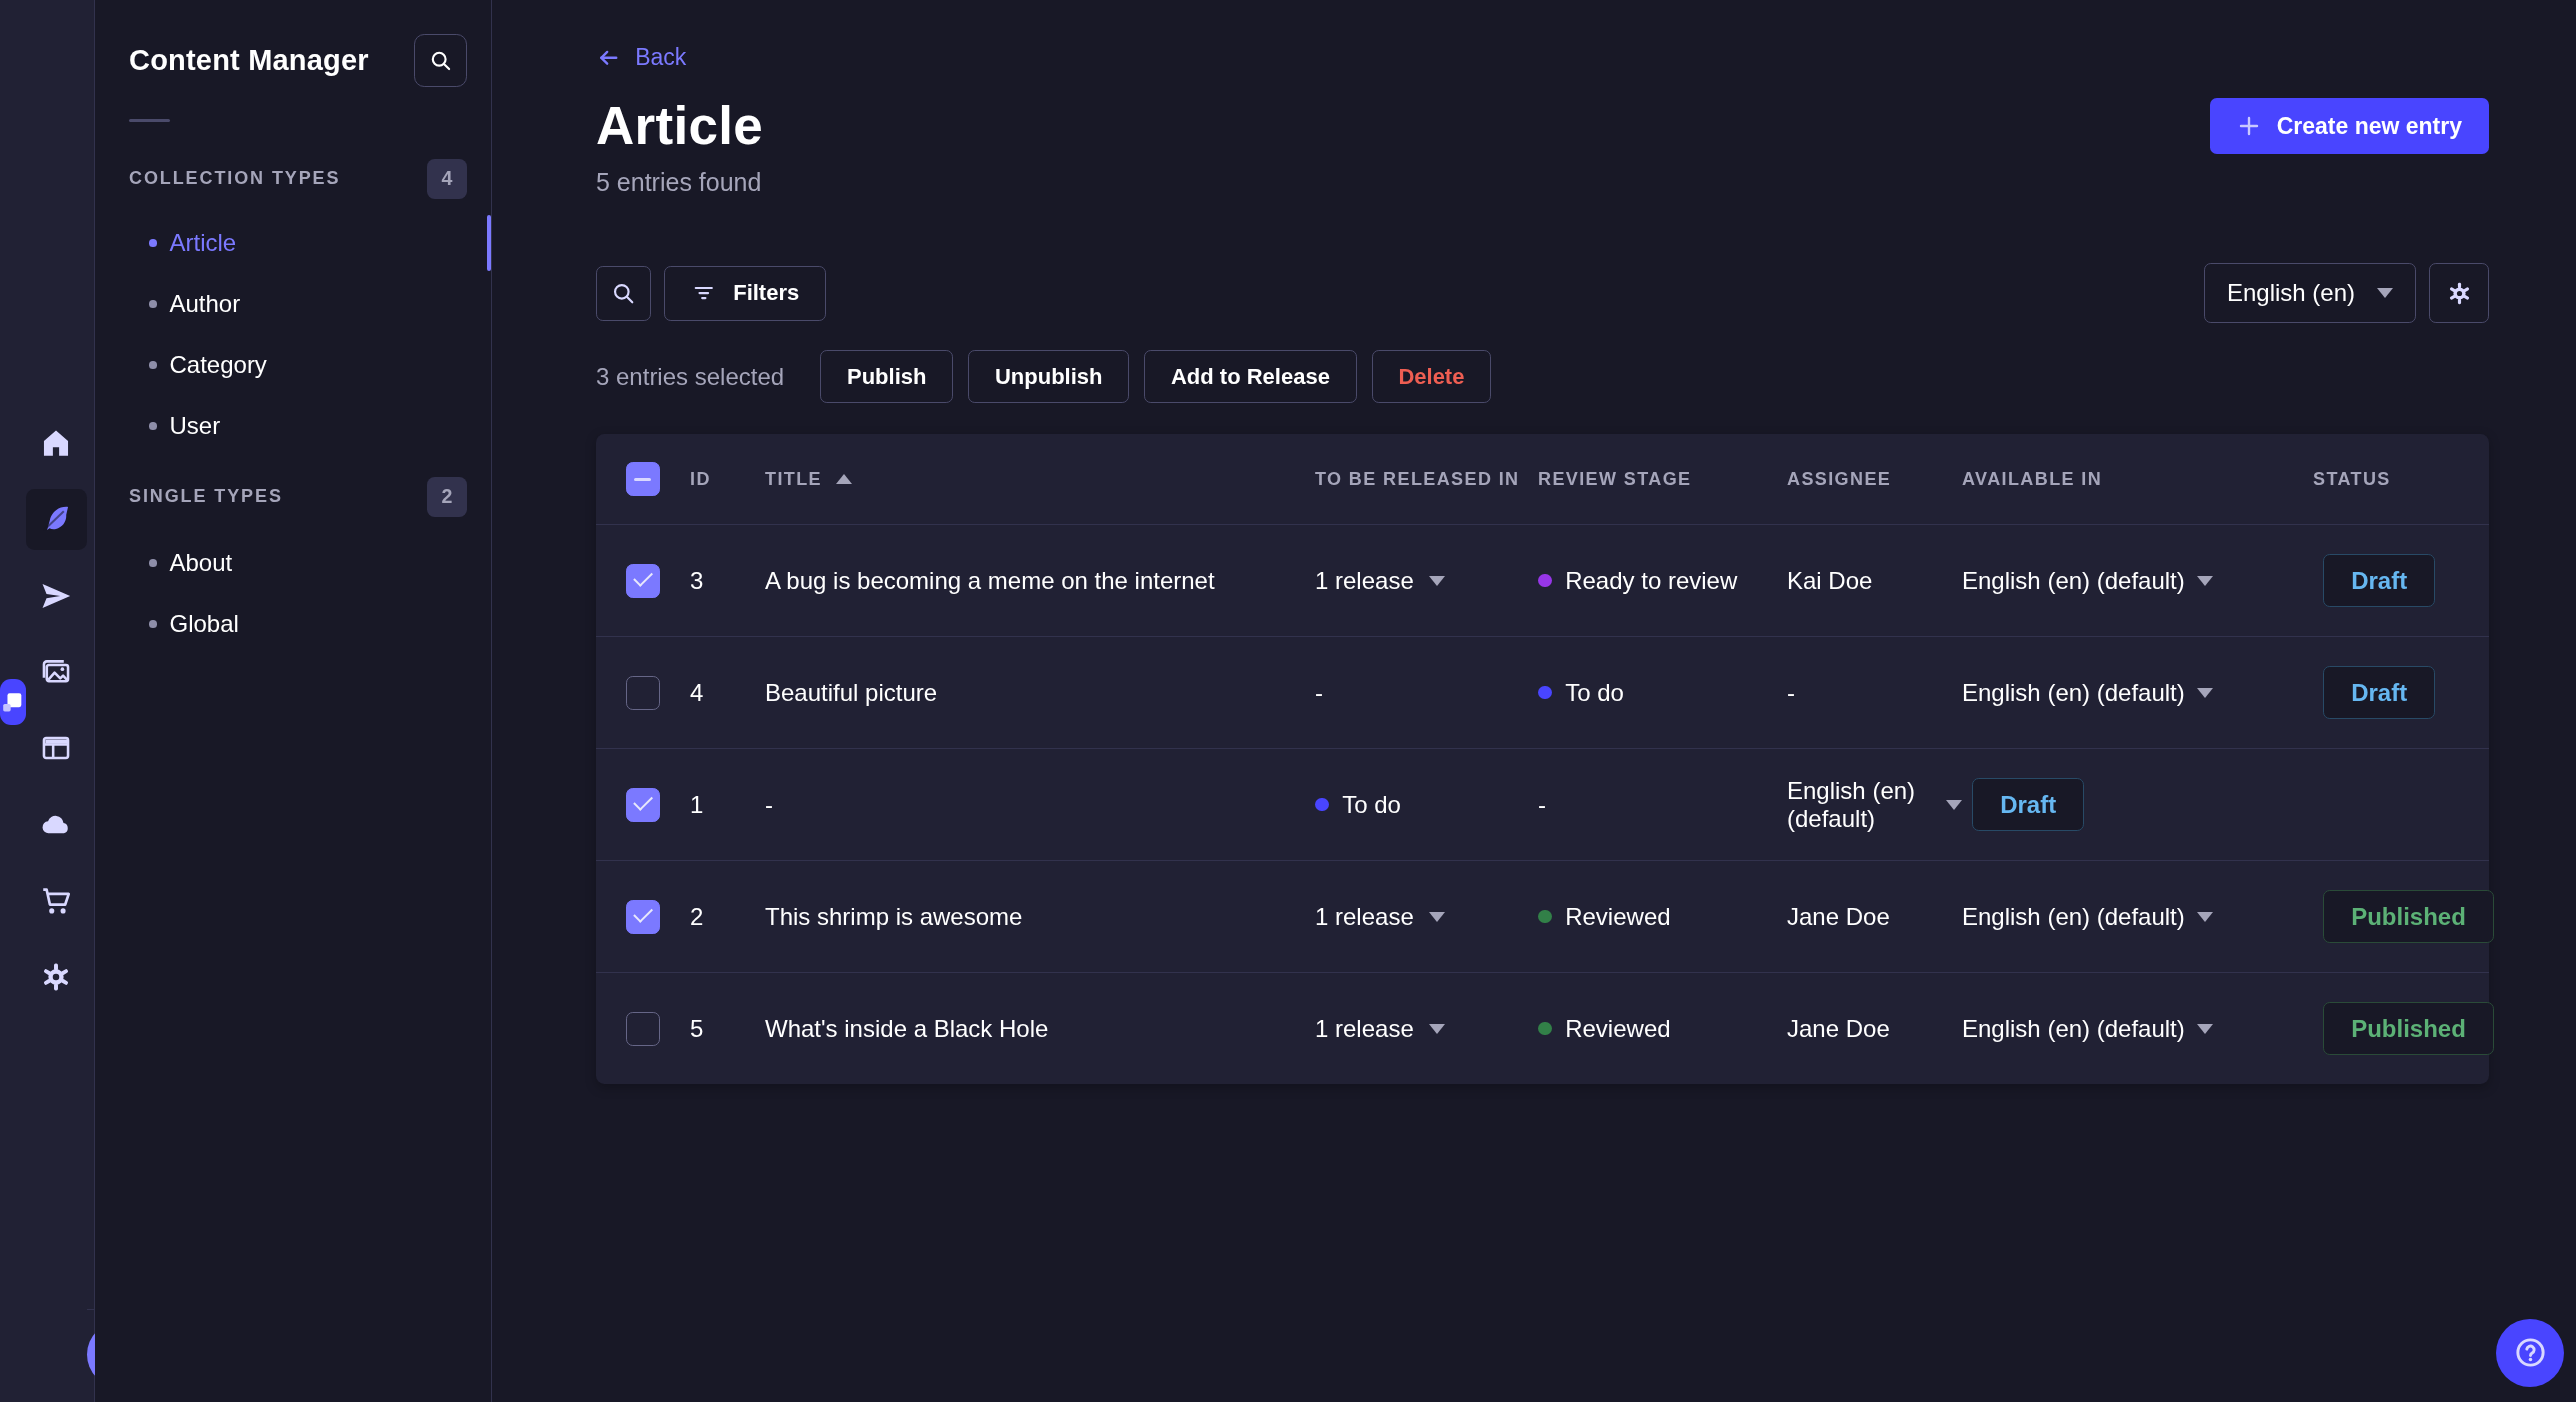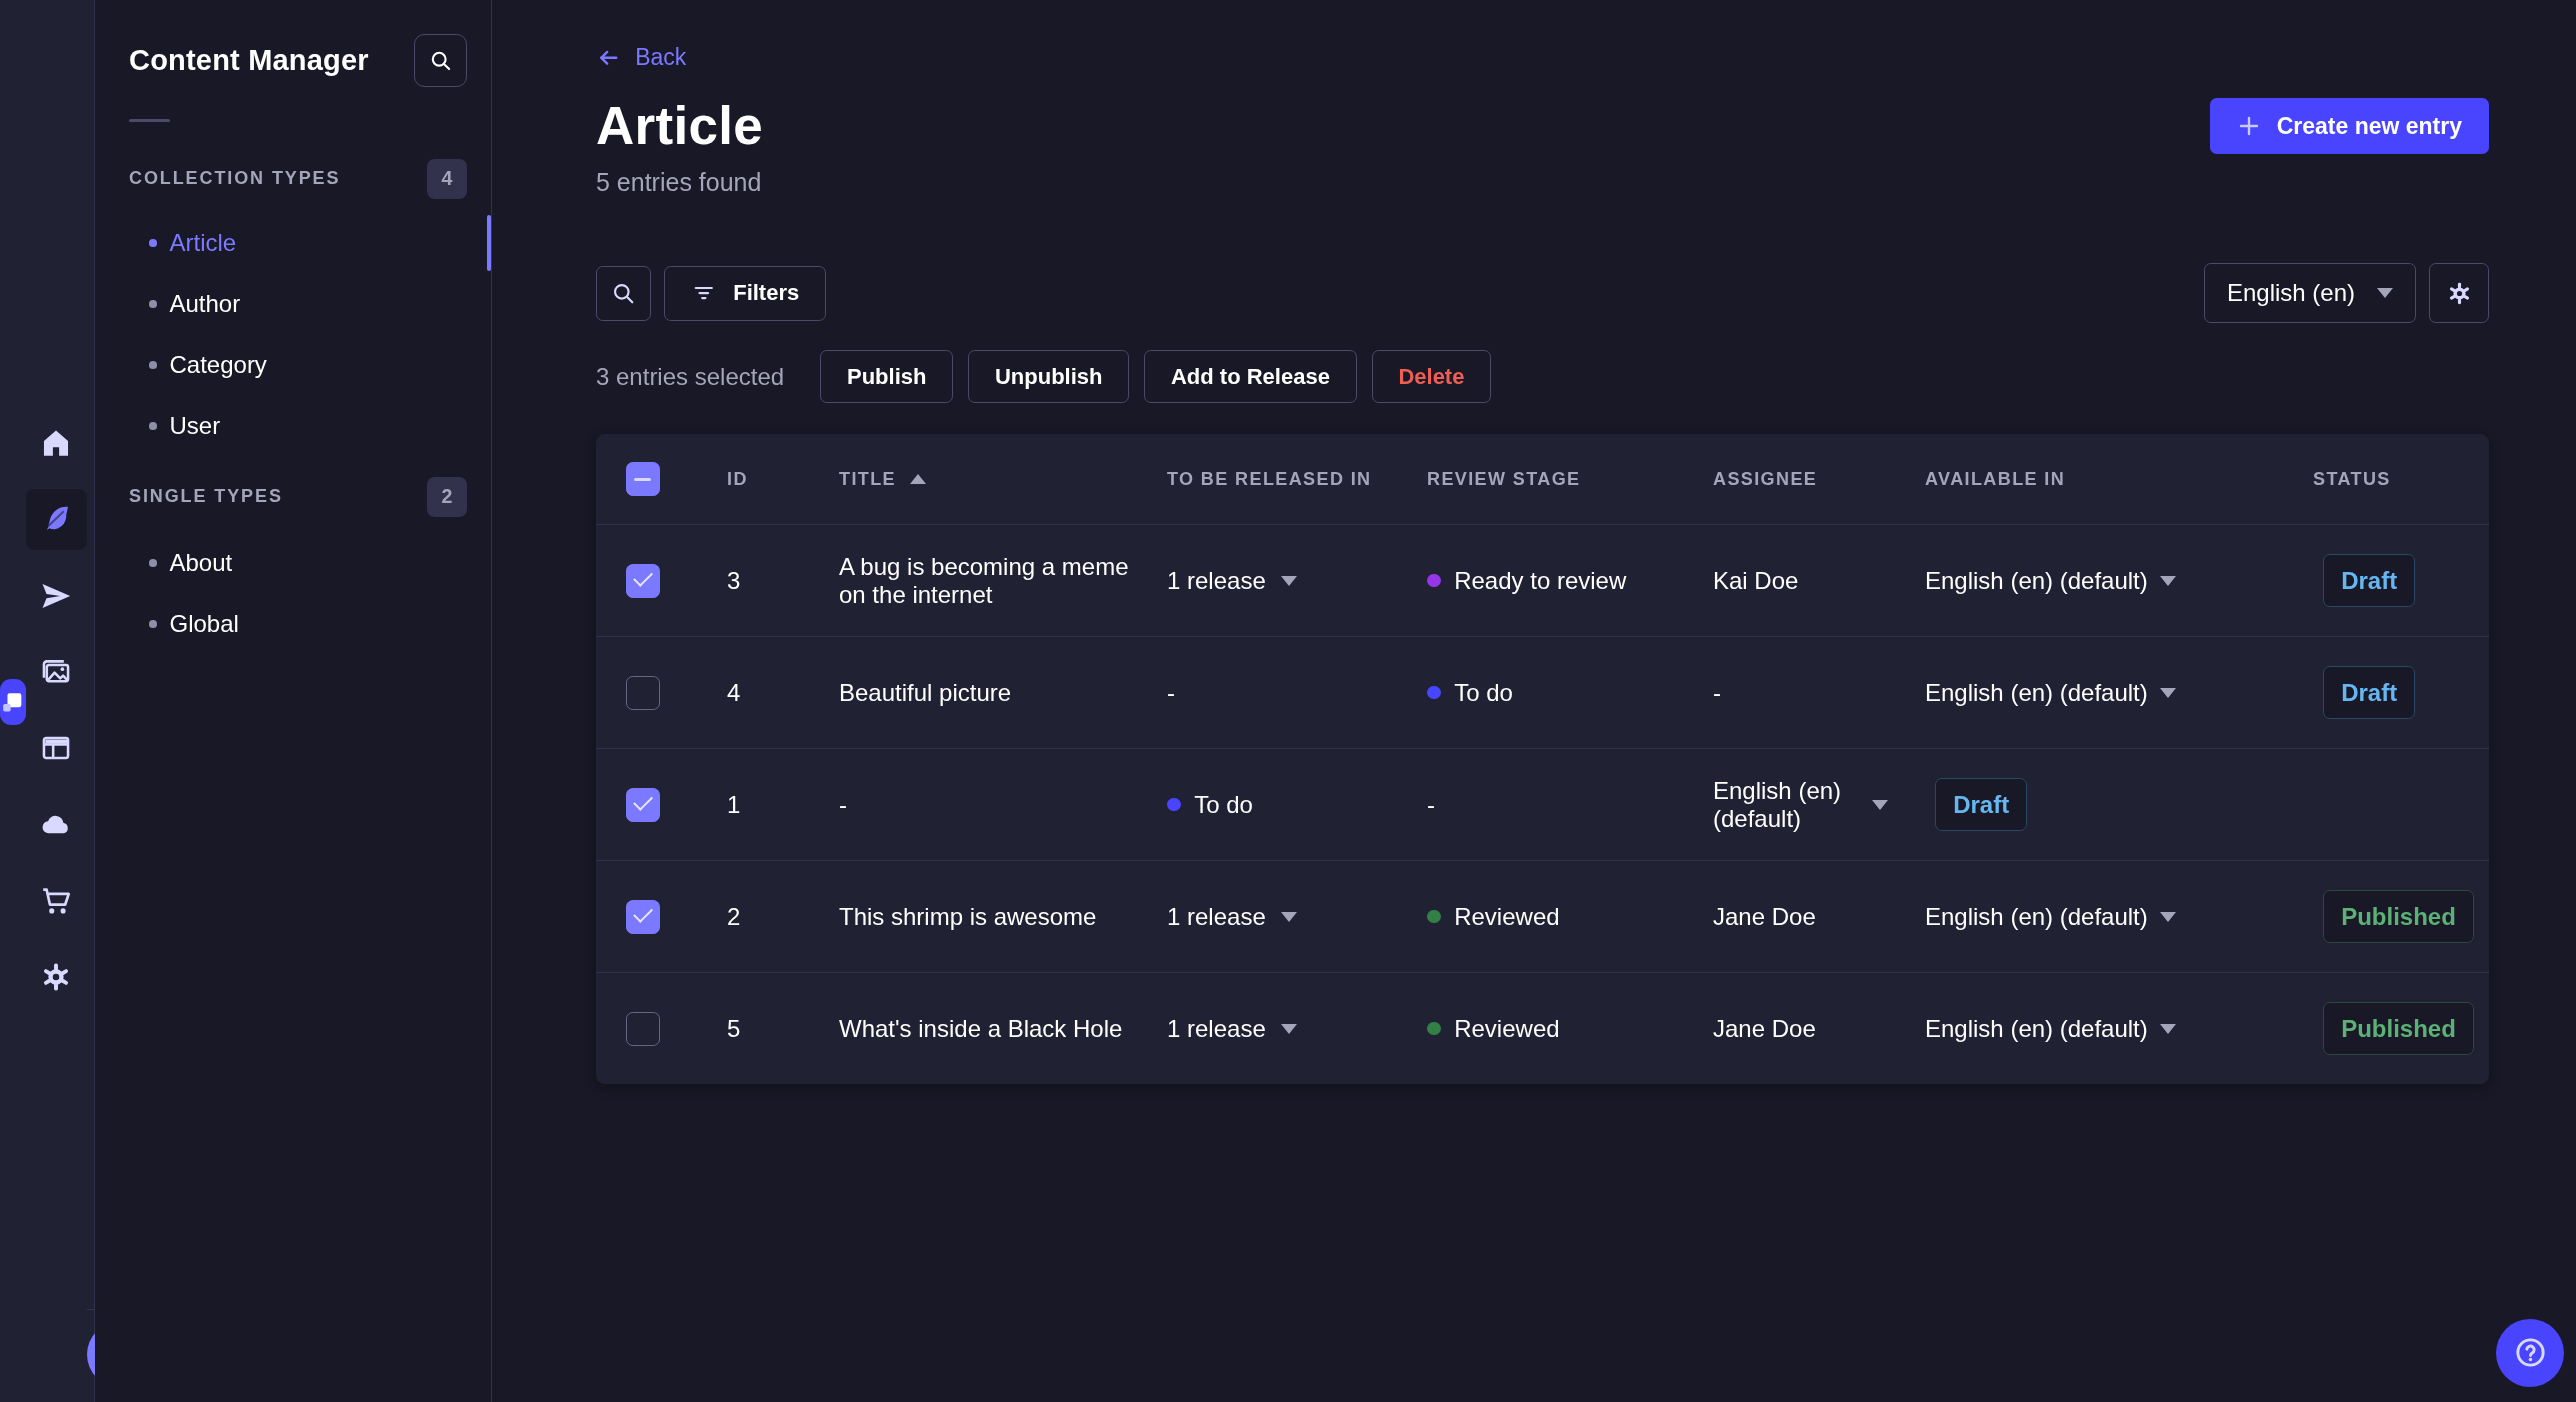--- a/index.html
+++ b/index.html
@@ -68,39 +68,39 @@
                    color:#ffffff; font-size:24px; display:flex; align-items:center; gap:22px; cursor:pointer; }
 
   .selection-row { margin-top:27px; display:flex; align-items:center; gap:15.3px; }
   .selection-text { font-size:24px; color:#a5a5ba; margin-right:21px; }
   .sel-btn { height:53px; padding:0 25.6px; border-radius:6.8px; border:0.9px solid #4a4a6a; background:transparent;
              color:#ffffff; font-size:22px; font-weight:600; cursor:pointer; font-family:inherit; }
   .sel-btn.danger { color:#ee5e52; }
 
   
   .table { margin-top:31px; background:#212134; border-radius:8.5px; box-shadow:0 3.4px 10.2px rgba(0,0,0,.25); }
-  .trow { display:grid; grid-template-columns:94px 75px 1fr 223px 249px 175px 351px 176px; align-items:center;gap:37px; }
+  .trow { display:grid; grid-template-columns:94px 75px 1fr 223px 249px 175px 351px 176px; align-items:center; }
   .thead { height:90px; }
   .tbody-row { height:112px; border-top:0.9px solid #32324d; cursor:pointer; }
   .th { font-size:18px; font-weight:700; letter-spacing:1.4px; color:#a5a5ba; display:flex; align-items:center; }
   .td { font-size:24px; color:#ffffff; display:flex; align-items:center; }
   .cb-cell { justify-content:center; }
   .checkbox { width:34px; height:34px; border-radius:6.8px; border:1.7px solid #666687; background:transparent;
               position:relative; cursor:pointer; flex-shrink:0; }
   .checkbox.checked, .checkbox.indeterminate { background:#7b79ff; border-color:#7b79ff; }
   .checkbox.checked::after { content:""; position:absolute; left:6.8px; top:7.7px; width:16px; height:7.7px;
               border-left:2.6px solid #e8e8fb; border-bottom:2.6px solid #e8e8fb; transform:rotate(-45deg); }
   .checkbox.indeterminate::after { content:""; position:absolute; left:6.8px; top:14.5px; width:17px; height:3.4px;
               border-radius:1.7px; background:#d9d8ff; }
   .chevron-down { width:0; height:0; border-left:8.5px solid transparent; border-right:8.5px solid transparent;
                   border-top:10.2px solid #a5a5ba; margin-left:15.3px; flex-shrink:0; }
   .sort-asc { width:0; height:0; border-left:8.5px solid transparent; border-right:8.5px solid transparent;
               border-bottom:10.2px solid #a5a5ba; margin-left:13.6px; }
   .stage-dot { width:13.6px; height:13.6px; border-radius:50%; margin-right:13.6px; flex-shrink:0; }
-  .status-badge { height:53px; padding:0 17px; margin-left:10.2px; border-radius:6.8px; display:flex; align-items:center;
+  .status-badge { height:53px; padding:0 27px; margin-left:10.2px; border-radius:6.8px; display:flex; align-items:center;
                   font-size:24px; font-weight:600; background:#181826; }
   .status-badge.draft { color:#66b7f1; border:1.7px solid #284a66; }
   .status-badge.published { color:#5cb176; border:1.7px solid #2a4b38; }
 
   .help-fab { position:absolute; right:12px; bottom:15.3px; width:68px; height:68px; border-radius:50%;
               background:#4945ff; border:none; display:flex; align-items:center; justify-content:center;
               color:#d9d8ff; cursor:pointer; }
   svg { display:block; }
 </style>
 </head>

